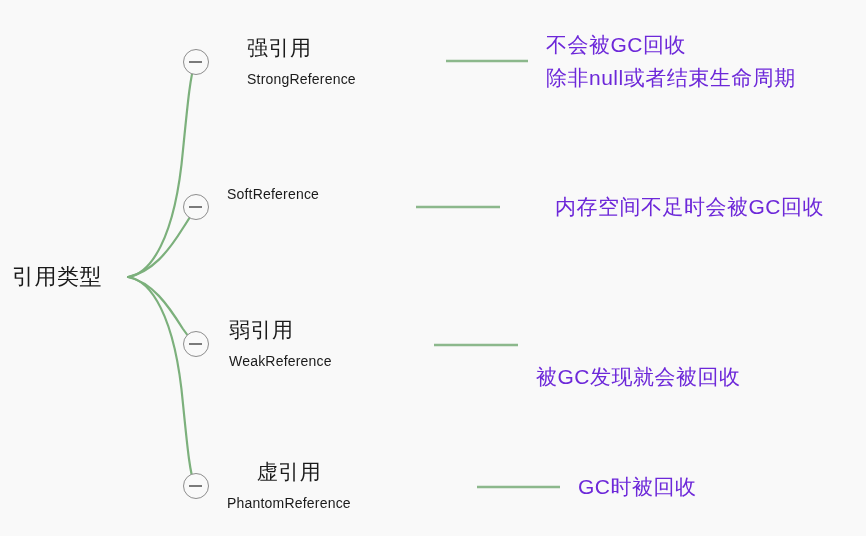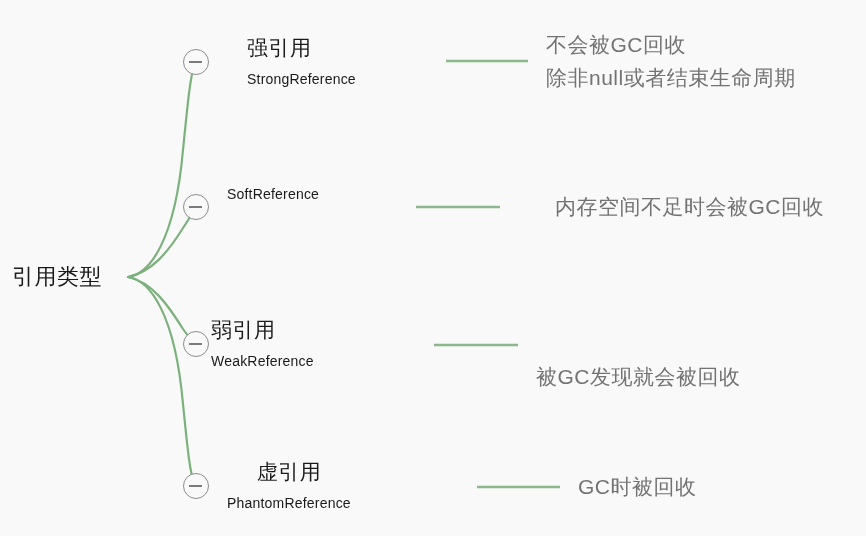--- a/index.html
+++ b/index.html
@@ -53,21 +53,21 @@
   }
   .branch-label .en {
     display: block;
     font-size: 14px;
     line-height: 32px;
     letter-spacing: 0.2px;
   }
   .leaf-label {
     position: absolute;
     white-space: nowrap;
-    color: #737373;
+    color: #6d28d9;
   }
   .leaf-label .ln {
     display: block;
     font-size: 21px;
     line-height: 33px;
     letter-spacing: 0.5px;
   }
   .toggle {
     position: absolute;
     width: 26px;
@@ -122,21 +122,21 @@
     <span class="bar"></span>
   </div>
 
   <div class="branch-label" id="bl0" style="left: 227px; top: 33px; margin-left: 20px;">
     <span class="cn">强引用</span>
     <span class="en">StrongReference</span>
   </div>
   <div class="branch-label" id="bl1" style="left: 227px; top: 178px;">
     <span class="en">SoftReference</span>
   </div>
-  <div class="branch-label" id="bl2" style="left: 211px; top: 315px;">
+  <div class="branch-label" id="bl2" style="left: 229px; top: 315px;">
     <span class="cn">弱引用</span>
     <span class="en">WeakReference</span>
   </div>
   <div class="branch-label" id="bl3" style="left: 227px; top: 457px; text-align: center;">
     <span class="cn">虚引用</span>
     <span class="en">PhantomReference</span>
   </div>
 
   <div class="leaf-label" id="lf0" style="left: 546px; top: 28px;">
       <span class="ln">不会被GC回收</span>

